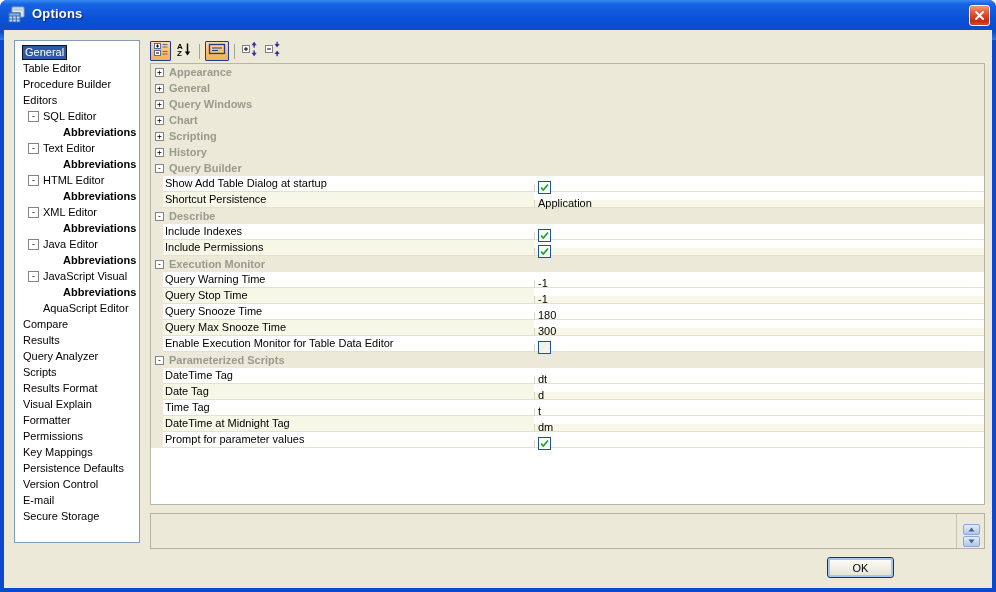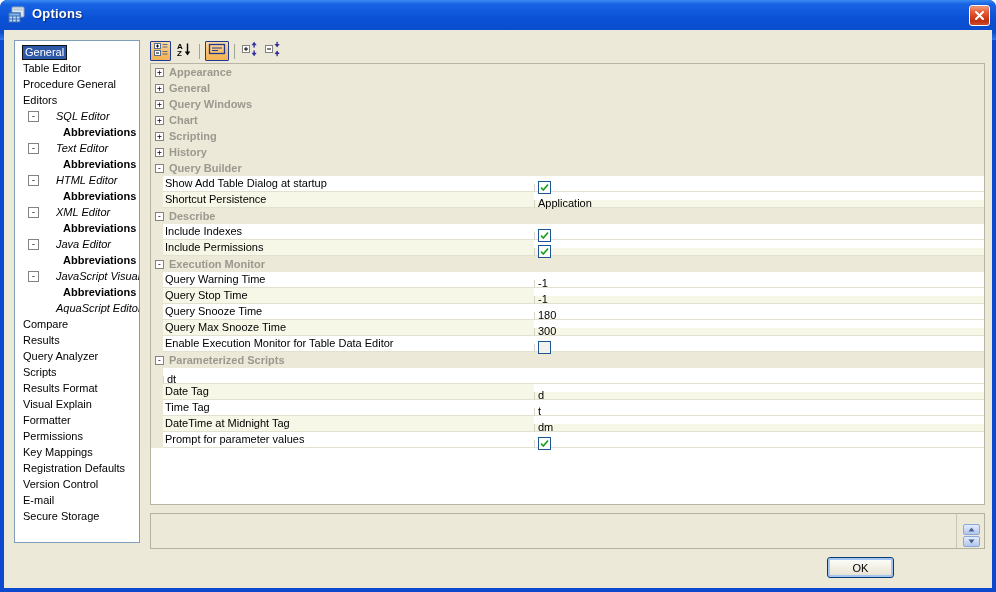--- a/index.html
+++ b/index.html
@@ -20,21 +20,21 @@
 
   
   .content { position:absolute; left:4px; top:30px; right:4px; bottom:4px; background:#ECE9D8;padding-left:36px; }
 
   
   .sidebar { position:absolute; left:10px; top:10px; width:126px; height:503px; background:#FFFFFF;
     border:1px solid #7F9DB9; overflow:hidden; padding-top:3px; }
   .tree-row { position:relative; height:16px; font-size:11px; line-height:16px; color:#000; white-space:nowrap; cursor:default; }
   .tree-label { display:inline-block; }
   .tree-label.lv0 { margin-left:8px; }
-  .tree-label.lv1 { margin-left:41px;font-style:italic; }
+  .tree-label.lv1 { margin-left:28px; }
   .tree-label.lv2 { margin-left:48px;font-weight:bold; }
   .tree-label.sel { background:#2E58A8; color:#FFFFFF; border:1px solid #111111; padding:0 2px; margin-left:7px; line-height:13px; }
   .tbox { position:absolute; left:13px; top:3px; width:11px; height:11px; border:1px solid #848284; background:#FFFFFF;
     font:9px/9px "DejaVu Sans Mono", monospace; text-align:center; color:#000; }
 
   
   .toolbar { position:absolute; left:146px; top:10px; height:22px; display:flex; align-items:center; }
   .toolbar-btn { width:21px; height:20px; display:flex; align-items:center; justify-content:center;
     border:1px solid transparent; background:transparent; border-radius:1px; }
   .toolbar-btn.wide { width:24px; }
@@ -99,21 +99,21 @@
         <path d="M2 2 L9 9 M9 2 L2 9" stroke="#FFFFFF" stroke-width="2" stroke-linecap="round"></path>
       </svg>
     </span>
   </div>
 
   <div class="content">
 
     <div class="sidebar">
         <div class="tree-row"><span class="tree-label lv0 sel">General</span></div>
         <div class="tree-row"><span class="tree-label lv0">Table Editor</span></div>
-        <div class="tree-row"><span class="tree-label lv0">Procedure General</span></div>
+        <div class="tree-row"><span class="tree-label lv0">Procedure Builder</span></div>
         <div class="tree-row"><span class="tree-label lv0">Editors</span></div>
         <div class="tree-row"><span class="tbox">-</span><span class="tree-label lv1">SQL Editor</span></div>
         <div class="tree-row"><span class="tree-label lv2">Abbreviations</span></div>
         <div class="tree-row"><span class="tbox">-</span><span class="tree-label lv1">Text Editor</span></div>
         <div class="tree-row"><span class="tree-label lv2">Abbreviations</span></div>
         <div class="tree-row"><span class="tbox">-</span><span class="tree-label lv1">HTML Editor</span></div>
         <div class="tree-row"><span class="tree-label lv2">Abbreviations</span></div>
         <div class="tree-row"><span class="tbox">-</span><span class="tree-label lv1">XML Editor</span></div>
         <div class="tree-row"><span class="tree-label lv2">Abbreviations</span></div>
         <div class="tree-row"><span class="tbox">-</span><span class="tree-label lv1">Java Editor</span></div>
@@ -123,21 +123,21 @@
         <div class="tree-row"><span class="tree-label lv1">AquaScript Editor</span></div>
         <div class="tree-row"><span class="tree-label lv0">Compare</span></div>
         <div class="tree-row"><span class="tree-label lv0">Results</span></div>
         <div class="tree-row"><span class="tree-label lv0">Query Analyzer</span></div>
         <div class="tree-row"><span class="tree-label lv0">Scripts</span></div>
         <div class="tree-row"><span class="tree-label lv0">Results Format</span></div>
         <div class="tree-row"><span class="tree-label lv0">Visual Explain</span></div>
         <div class="tree-row"><span class="tree-label lv0">Formatter</span></div>
         <div class="tree-row"><span class="tree-label lv0">Permissions</span></div>
         <div class="tree-row"><span class="tree-label lv0">Key Mappings</span></div>
-        <div class="tree-row"><span class="tree-label lv0">Registration Defaults</span></div>
+        <div class="tree-row"><span class="tree-label lv0">Persistence Defaults</span></div>
         <div class="tree-row"><span class="tree-label lv0">Version Control</span></div>
         <div class="tree-row"><span class="tree-label lv0">E-mail</span></div>
         <div class="tree-row"><span class="tree-label lv0">Secure Storage</span></div>
       </div>
 
     <div class="toolbar">
       <div class="toolbar-btn pressed">
         <span>
           <svg width="16" height="16" viewBox="0 0 16 16">
             <rect x="1.5" y="2.5" width="6" height="5" fill="#FFFFFF" stroke="#5A6B8C"></rect>
@@ -303,20 +303,21 @@
 
    </svg>
           </span>
         </div>
         <div class="cat-row">
           <span class="pm-box">-</span>
           <span class="cat-label">Parameterized Scripts</span>
         </div>
         <div class="item-row row-white">
           <span class="item-gutter"></span>
+          <span class="item-label">DateTime Tag</span>
           <span class="item-value">dt</span>
         </div>
         <div class="item-row row-alt">
           <span class="item-gutter"></span>
           <span class="item-label">Date Tag</span>
           <span class="item-value">d</span>
         </div>
         <div class="item-row row-white">
           <span class="item-gutter"></span>
           <span class="item-label">Time Tag</span>

